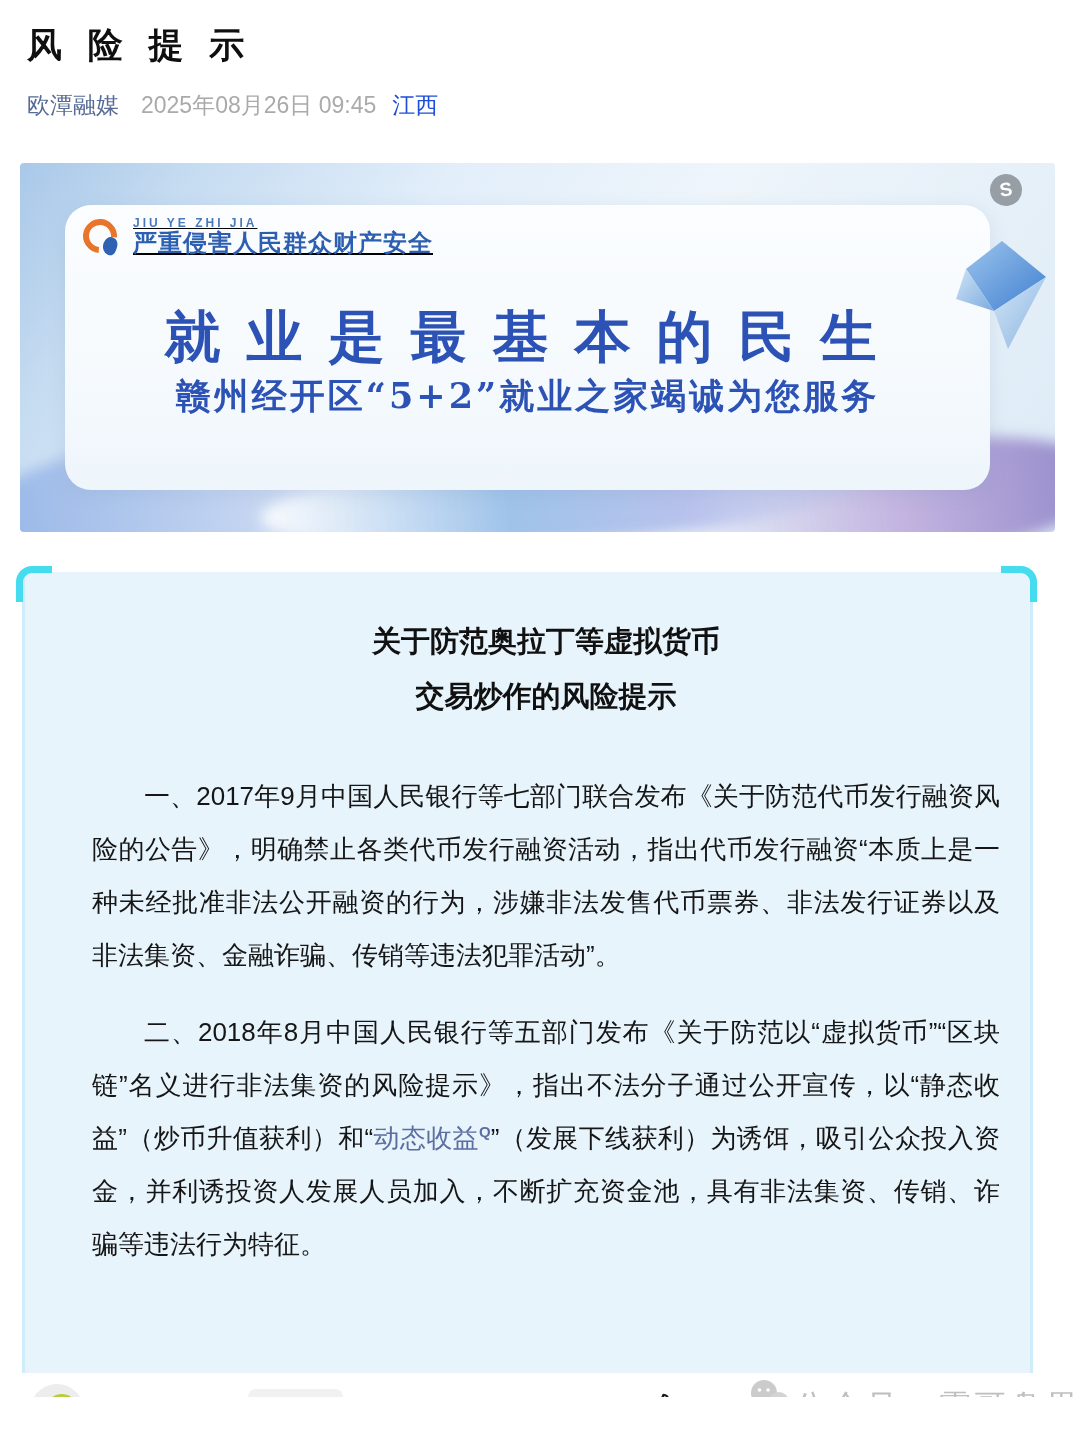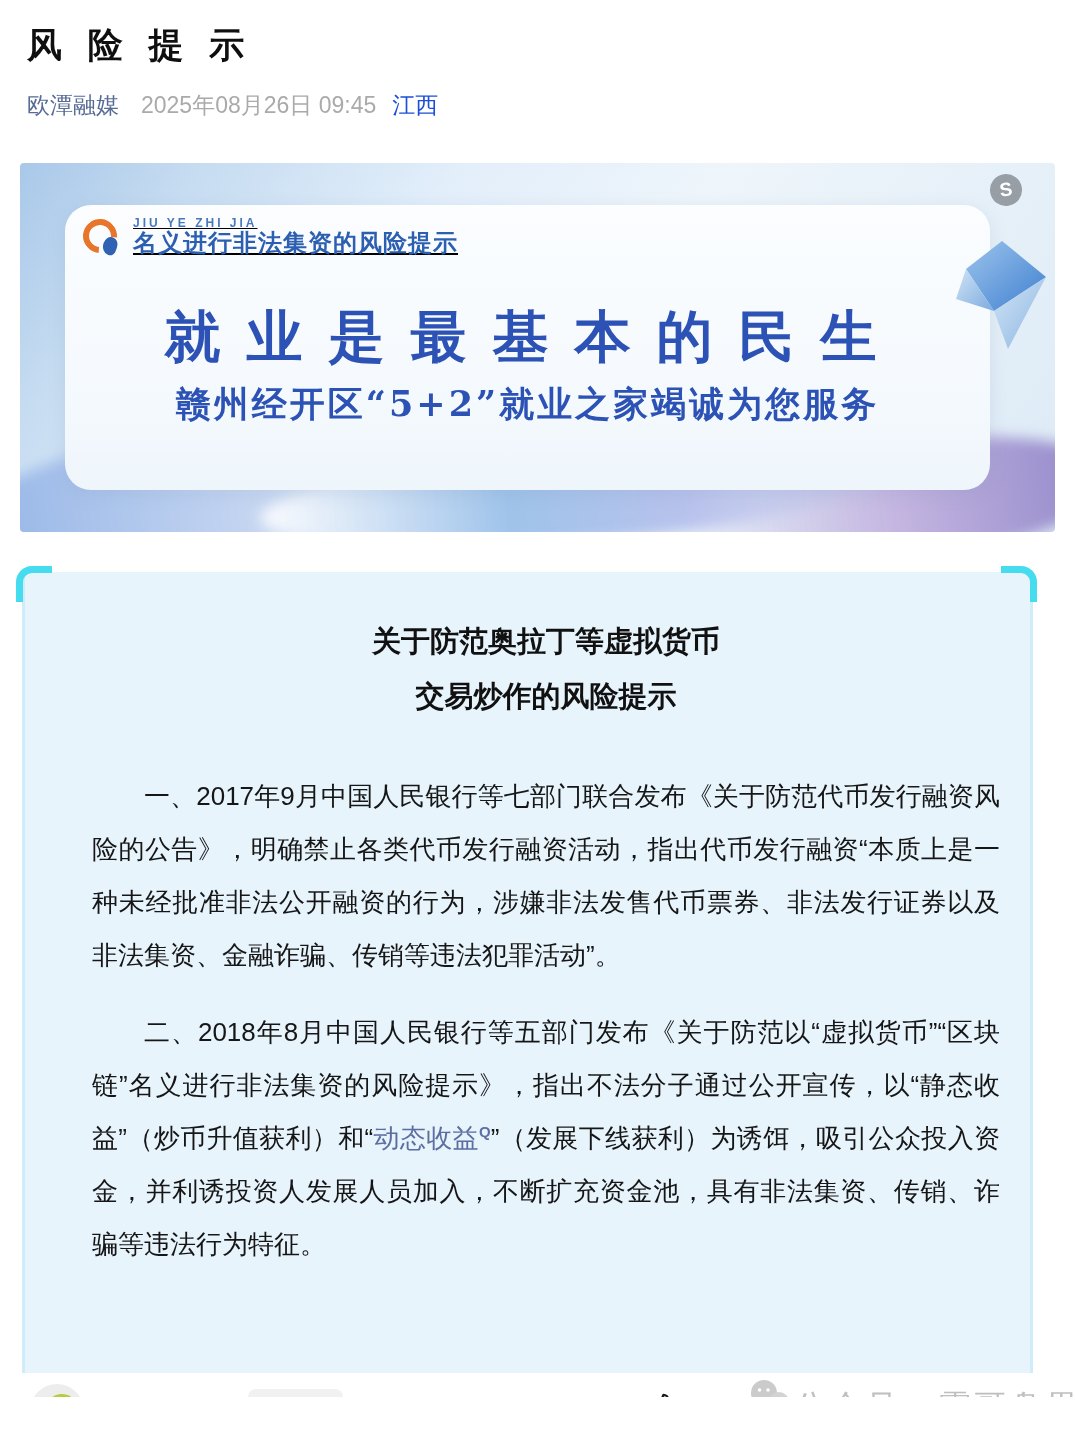--- a/index.html
+++ b/index.html
@@ -35,21 +35,21 @@
   .logo-ring { position:absolute; left:0; top:2px; width:34px; height:34px; border-radius:50%;
     border:6px solid #e8752a; border-bottom-color:transparent; transform:rotate(-40deg); }
   .logo-dot { position:absolute; left:20px; top:20px; width:14px; height:18px; border-radius:50% 50% 40% 60%;
     background:#2f62b2; transform:rotate(18deg); }
   .logo-texts { display:flex; flex-direction:column; line-height:1.1;text-decoration:underline; }
   .logo-small { font-size:12px; font-weight:700; color:#4a78bc; letter-spacing:3px; }
   .logo-main { font-size:24px; font-weight:700; color:#2d5fb0; letter-spacing:1px; }
   .banner-title { position:absolute; left:0; right:0; top:95px; text-align:center;
     font-family:"DejaVu Serif","Liberation Serif",serif; font-weight:700; font-size:56px;
     color:#2b52b4; letter-spacing:26px; padding-left:12px; white-space:nowrap; }
-  .banner-subtitle { position:absolute; left:0; right:0; top:176px; text-align:center;
+  .banner-subtitle { position:absolute; left:0; right:0; top:168px; text-align:center;
     font-family:"DejaVu Serif","Liberation Serif",serif; font-weight:700; font-size:35px;
     color:#2b52b4; letter-spacing:3px; white-space:nowrap; }
   .plane { position:absolute; left:885px; top:32px; width:100px; height:120px; }
   .banner-corner-btn { position:absolute; left:970px; top:11px; width:32px; height:32px; border-radius:50%;
     background:rgba(128,134,141,.78); color:#fff; font-size:19px; font-weight:700;
     display:flex; align-items:center; justify-content:center; transform:rotate(-8deg); cursor:pointer; }
 
   
   .notice { position:absolute; left:22px; top:572px; width:1011px; height:801px;
     background:#e7f4fc; border-left:3px solid #cfecfa; border-right:3px solid #cfecfa; overflow:hidden;padding-left:37px; }
@@ -129,21 +129,21 @@
     <div class="swirl sw2"></div>
     <div class="swirl sw4"></div>
     <div class="banner-card">
       <div class="logo-row">
         <span class="logo-mark">
           <span class="logo-ring"></span>
             <span class="logo-dot"></span>
         </span>
         <span class="logo-texts">
           <span class="logo-small">JIU YE ZHI JIA</span>
-          <span class="logo-main">名义进行非法集资的风险提示</span>
+          <span class="logo-main">严重侵害人民群众财产安全</span>
         </span>
       </div>
       <div class="banner-title">就业是最基本的民生</div>
       <div class="banner-subtitle">赣州经开区“5+2”就业之家竭诚为您服务</div>
       <svg class="plane" viewBox="0 0 100 120">
         <defs>
           <linearGradient id="pg1" x1="0" y1="0" x2="1" y2="1">
             <stop offset="0" stop-color="#9cc4ec"></stop>
               <stop offset="1" stop-color="#3f7fd0"></stop>
           </linearGradient>

